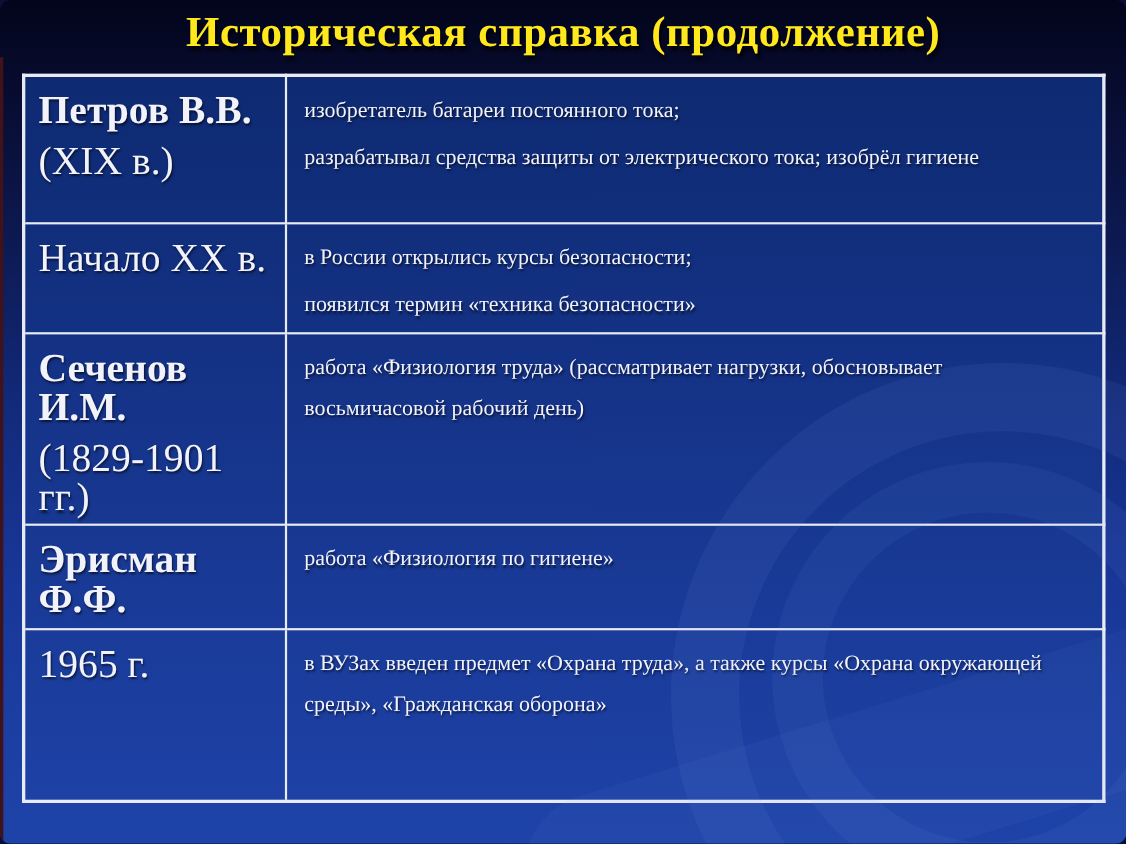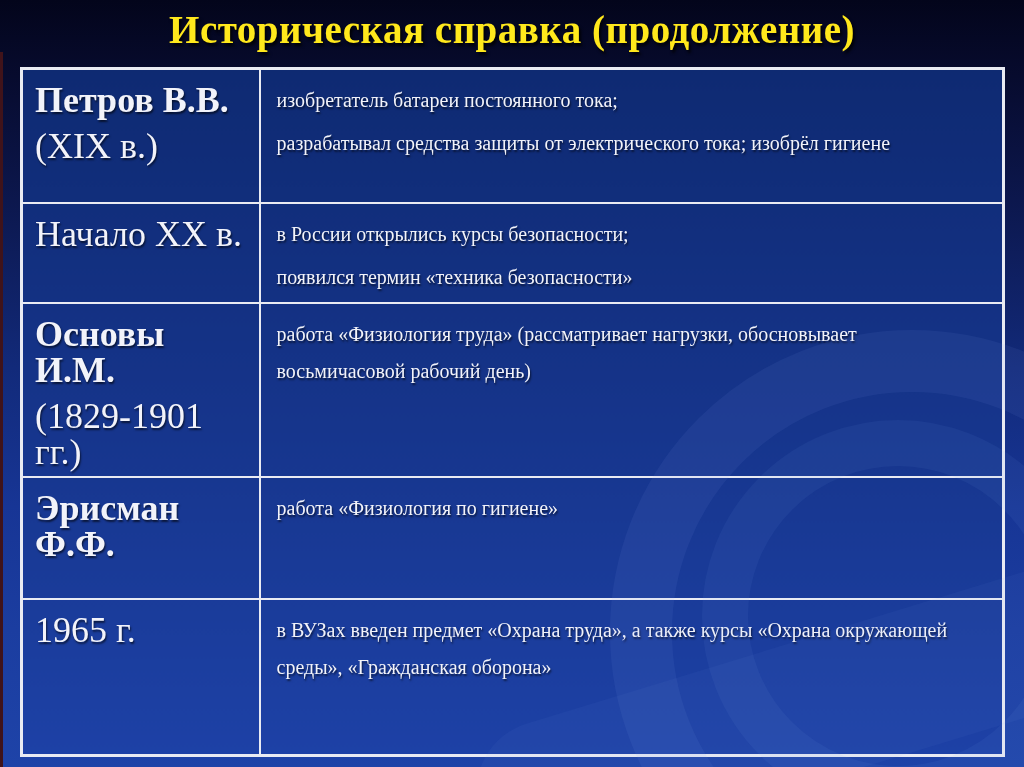--- a/index.html
+++ b/index.html
@@ -6,20 +6,21 @@
   body {
     width: 1024px; height: 767px; overflow: hidden;
     font-family: "Liberation Serif", "DejaVu Serif", serif;
     background: #0a0f33;
   }
   .slide {
     position: relative; width: 1024px; height: 767px; overflow: hidden;
     background: linear-gradient(180deg,
       #03051b 0%, #070b2e 10%, #0c174d 26%, #122a7a 48%,
       #173595 66%, #1b3da0 82%, #1e43a8 100%);
+    border-radius: 10px;
   }
   
   .edge-strip {
     position: absolute; left: 0; top: 52px; width: 3px; height: 715px;
     background: #40131a; z-index: 6;
   }
   
   .swirl { position: absolute; border-radius: 50%; pointer-events: none; z-index: 3; }
   .swirl-1 { width: 480px; height: 480px; right: -190px; top: 330px; border: 62px solid rgba(134,172,240,0.08); }
   .swirl-2 { width: 300px; height: 300px; right: -70px;  top: 420px; border: 46px solid rgba(134,172,240,0.07); }
@@ -55,21 +56,21 @@
   }
   .term-line { font-size: 36px; line-height: 36px; margin-bottom: 10px; }
   .term-line:last-child { margin-bottom: 0; }
   .term-line.bold { font-weight: bold; }
   .desc-line { font-size: 20px; line-height: 37px; margin-bottom: 6px; }
   .desc-line:last-child { margin-bottom: 0; }
   
   tbody tr:nth-child(1) td { height: 134px; }
   tbody tr:nth-child(2) td { height: 84px; }
   tbody tr:nth-child(3) td { height: 134px; }
-  tbody tr:nth-child(4) td { height: 122px;  }
+  tbody tr:nth-child(4) td { height: 95px;  }
   tbody tr:nth-child(5) td { height: 157px; }
   tbody tr:nth-child(6) td { height: 94px;  }
   
   tbody tr:nth-child(4) .term-cell p { max-width: 135px; }
 </style>
 </head>
 <body>
 
 <div class="slide">
   <div class="edge-strip"></div>
@@ -98,21 +99,21 @@
             <p class="term-line">Начало XX в.</p>
           </td>
     <td class="desc-cell">
             <p class="desc-line">в России открылись курсы безопасности;</p>
             <p class="desc-line">появился термин «техника безопасности»</p>
           </td>
   </tr>
 
   <tr>
     <td class="term-cell">
-            <p class="term-line bold">Основы И.М.</p>
+            <p class="term-line bold">Сеченов И.М.</p>
             <p class="term-line">(1829-1901 гг.)</p>
           </td>
     <td class="desc-cell">
             <p class="desc-line">работа «Физиология труда» (рассматривает нагрузки, обосновывает восьмичасовой рабочий день)</p>
           </td>
   </tr>
 
   <tr>
     <td class="term-cell">
             <p class="term-line bold">Эрисман Ф.Ф.</p>

